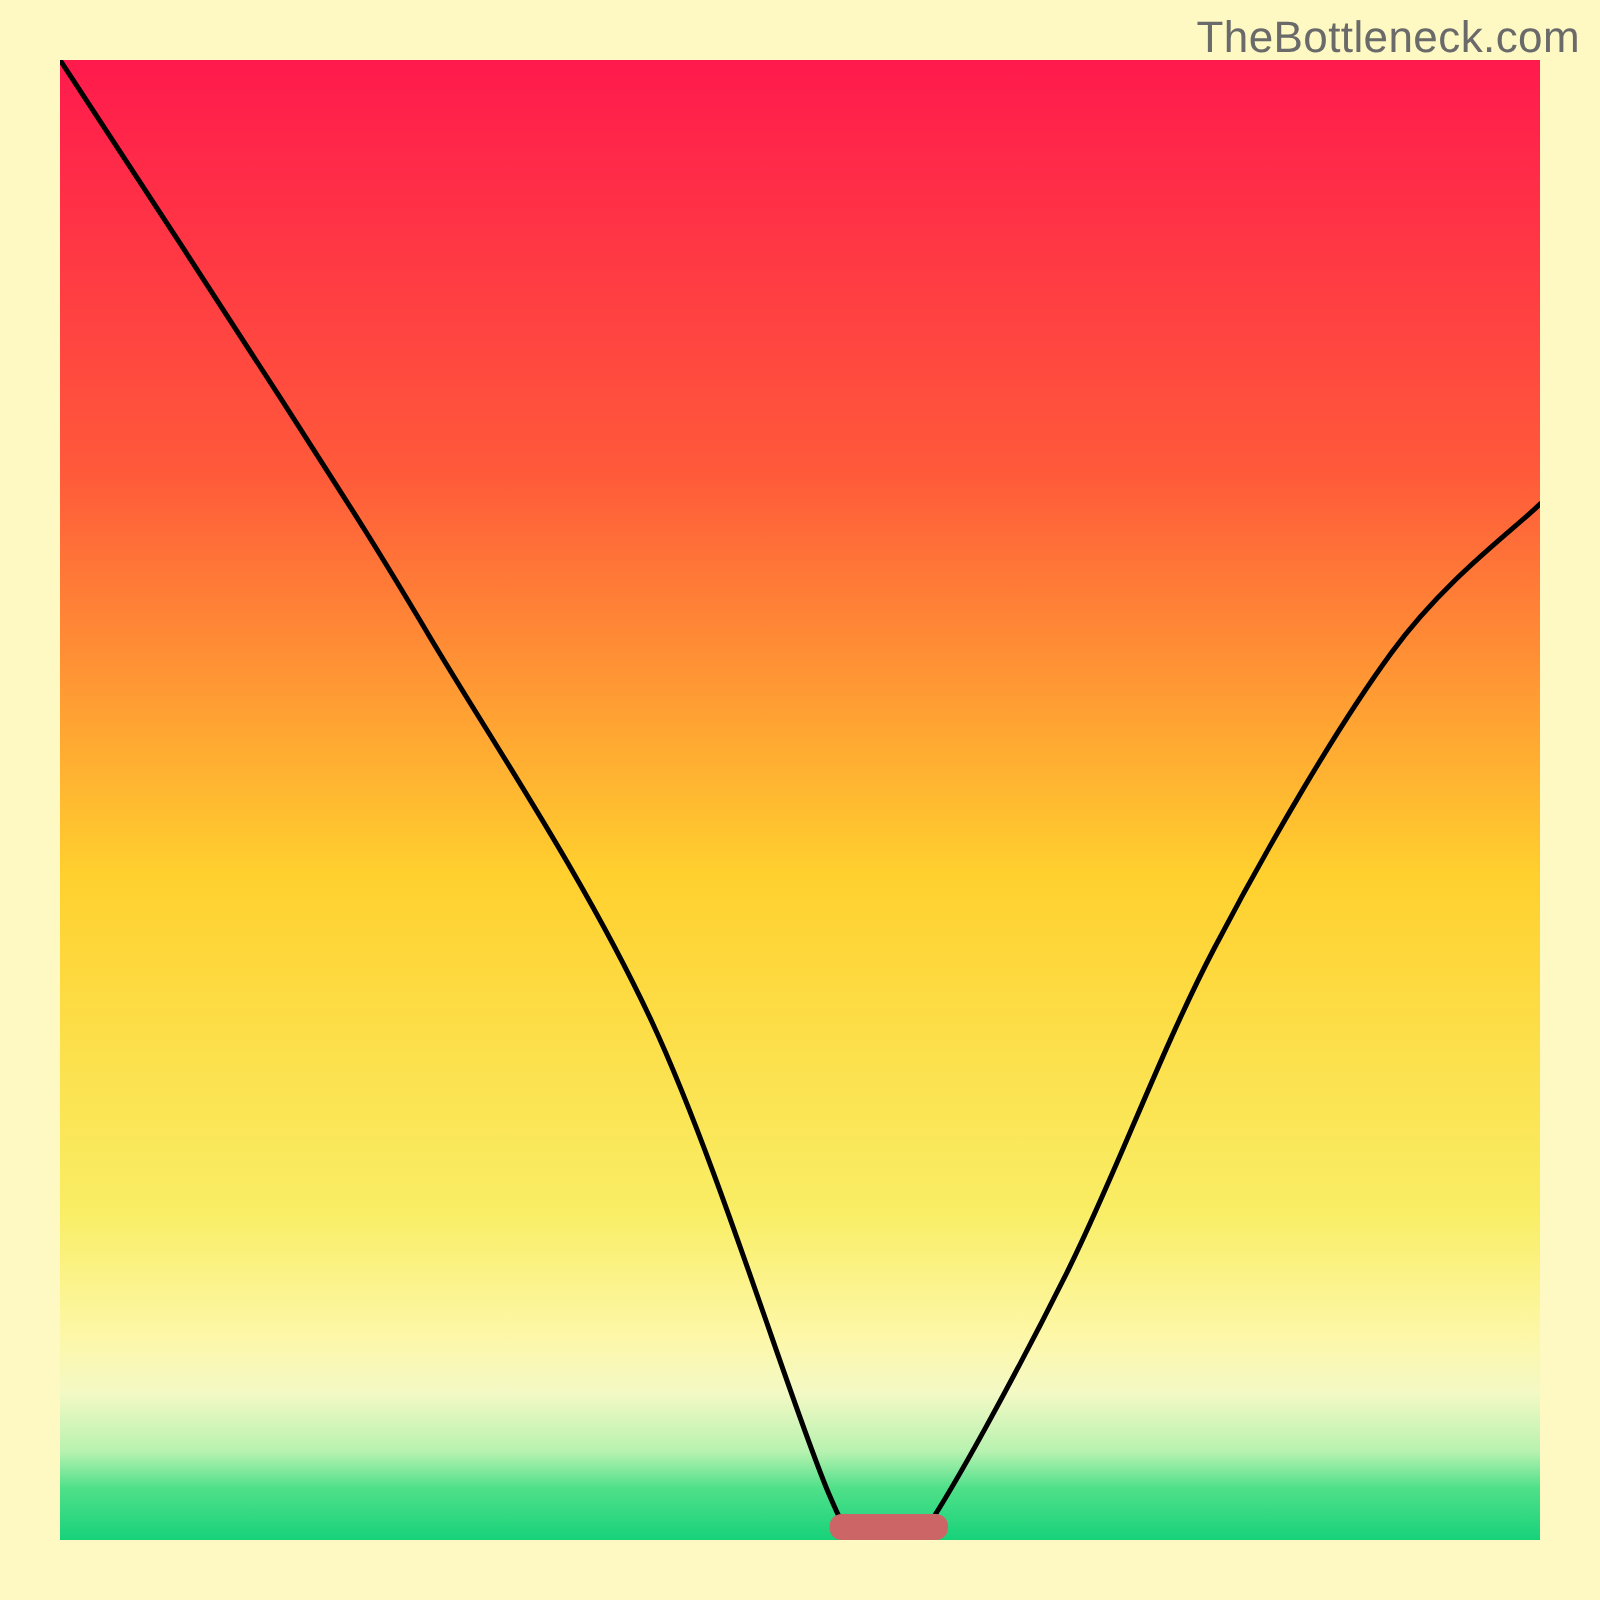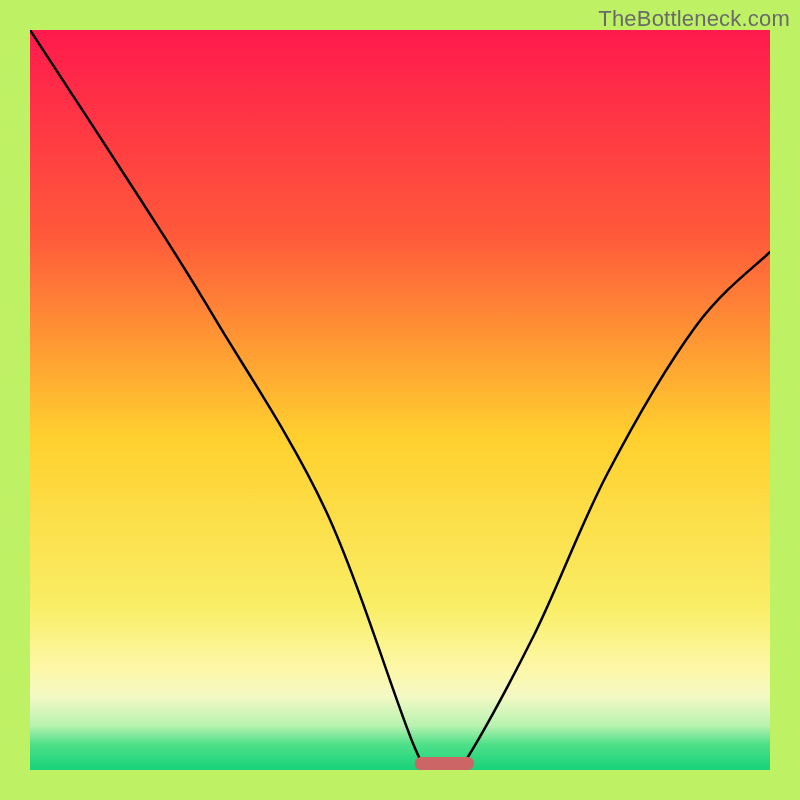--- a/index.html
+++ b/index.html
@@ -8,21 +8,21 @@
     width: 800px;
     height: 800px;
     overflow: hidden;
     background: #000;
     font-family: Arial, Helvetica, sans-serif;
   }
   .frame {
     position: relative;
     width: 800px;
     height: 800px;
-    background: #bef264;
+    background: #fef9c3;
   }
   .plot-area {
     position: absolute;
     left: 30px;
     top: 30px;
     width: 740px;
     height: 740px;
   }
   .plot-area svg {
     display: block;

